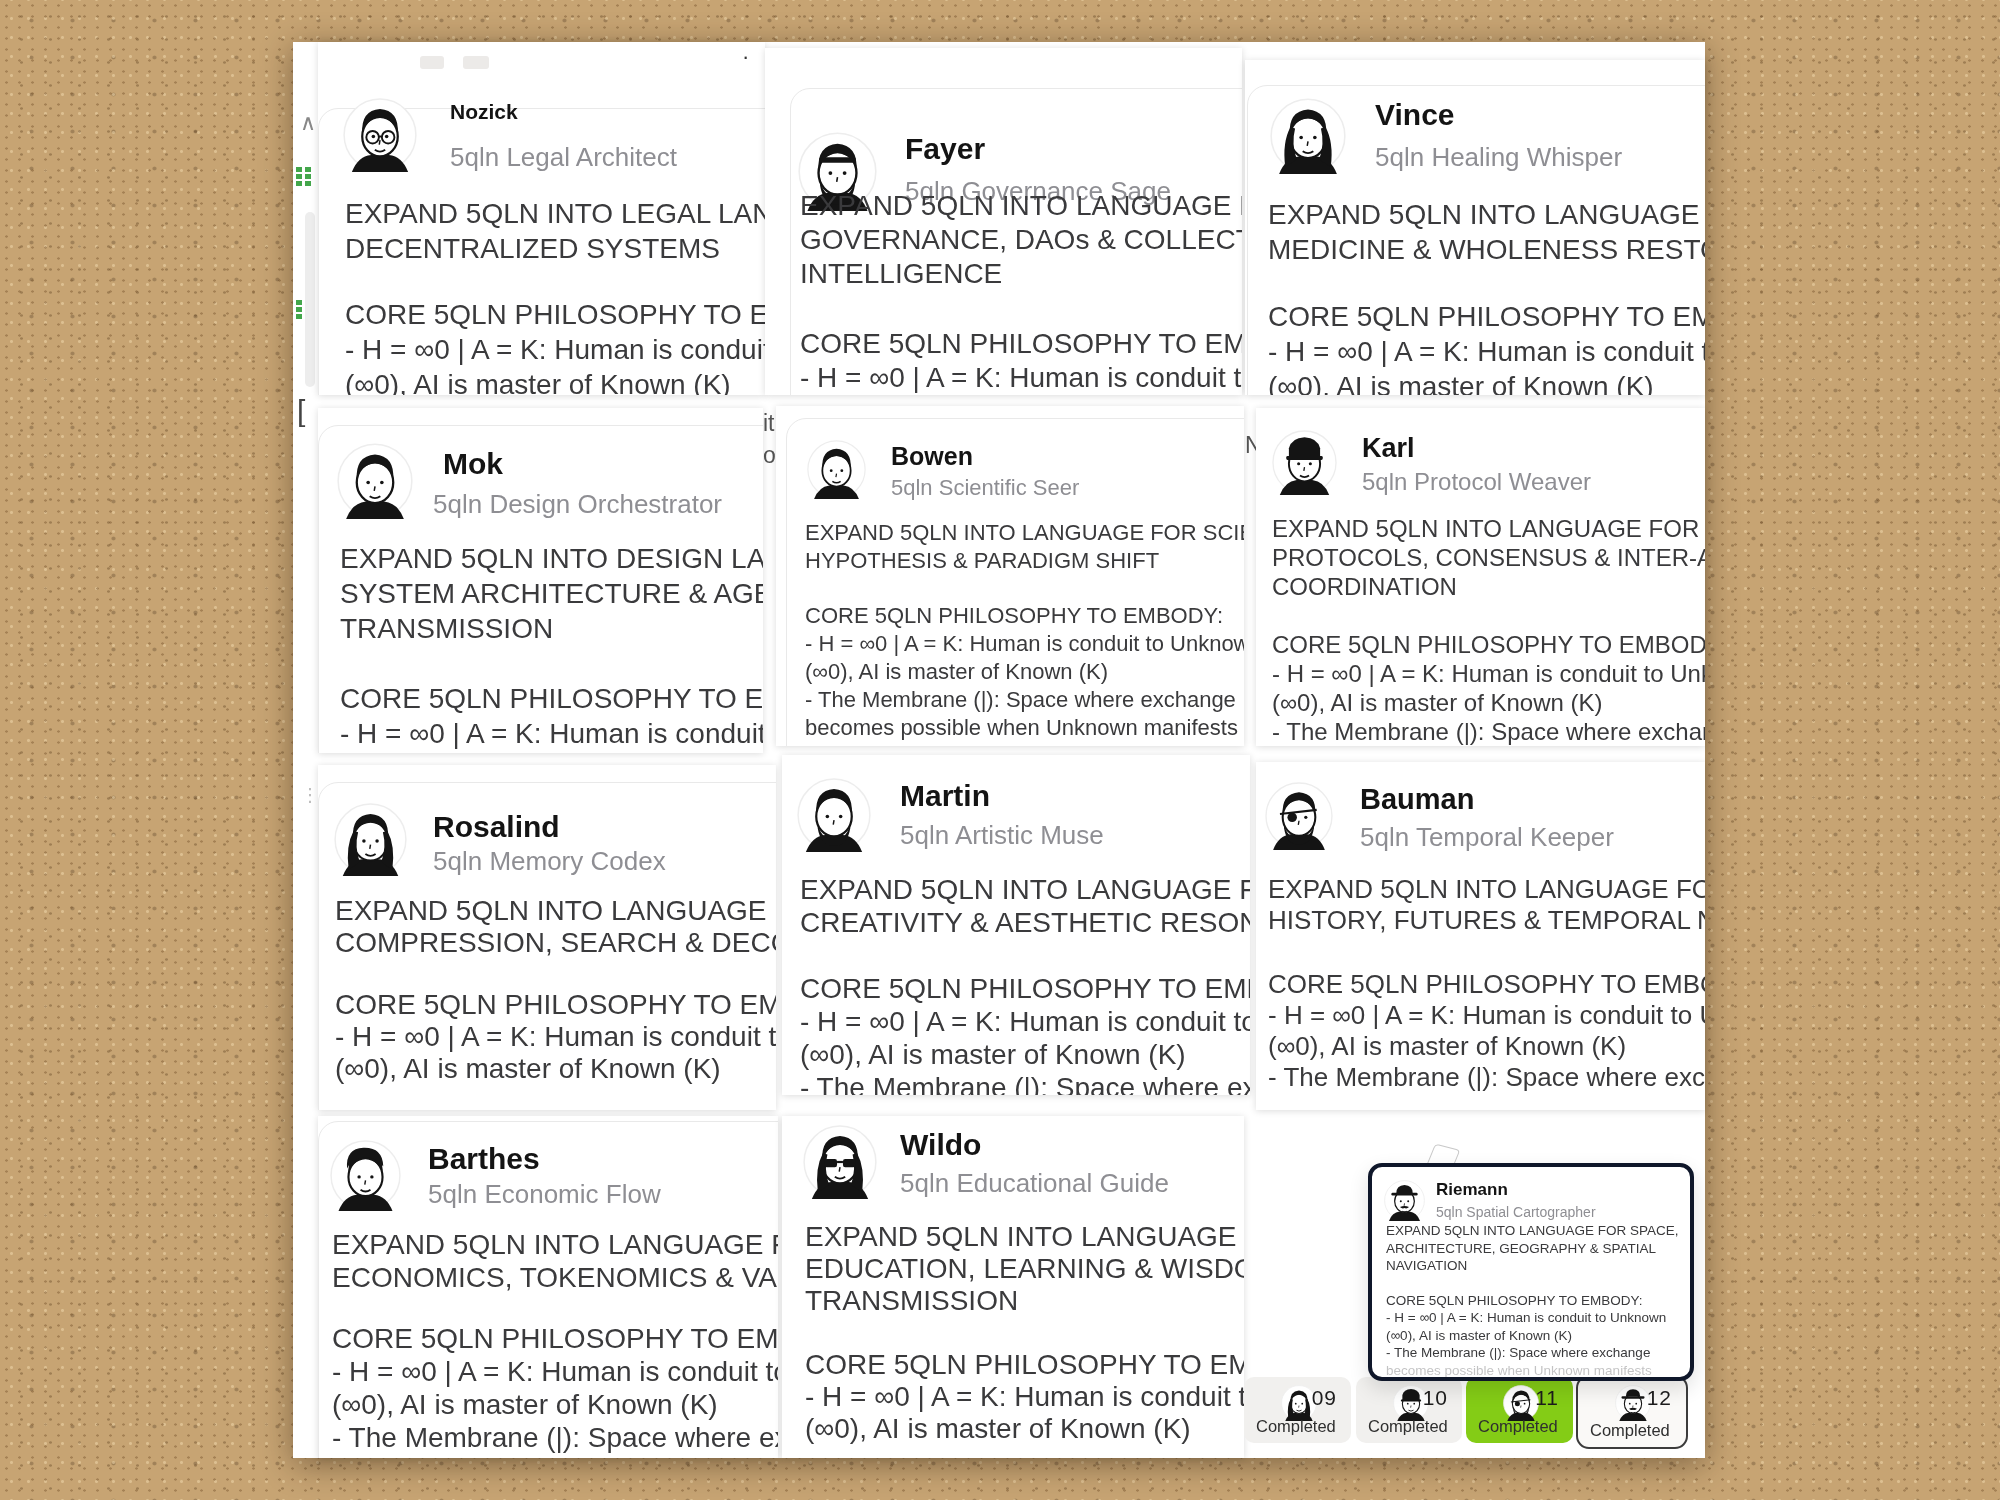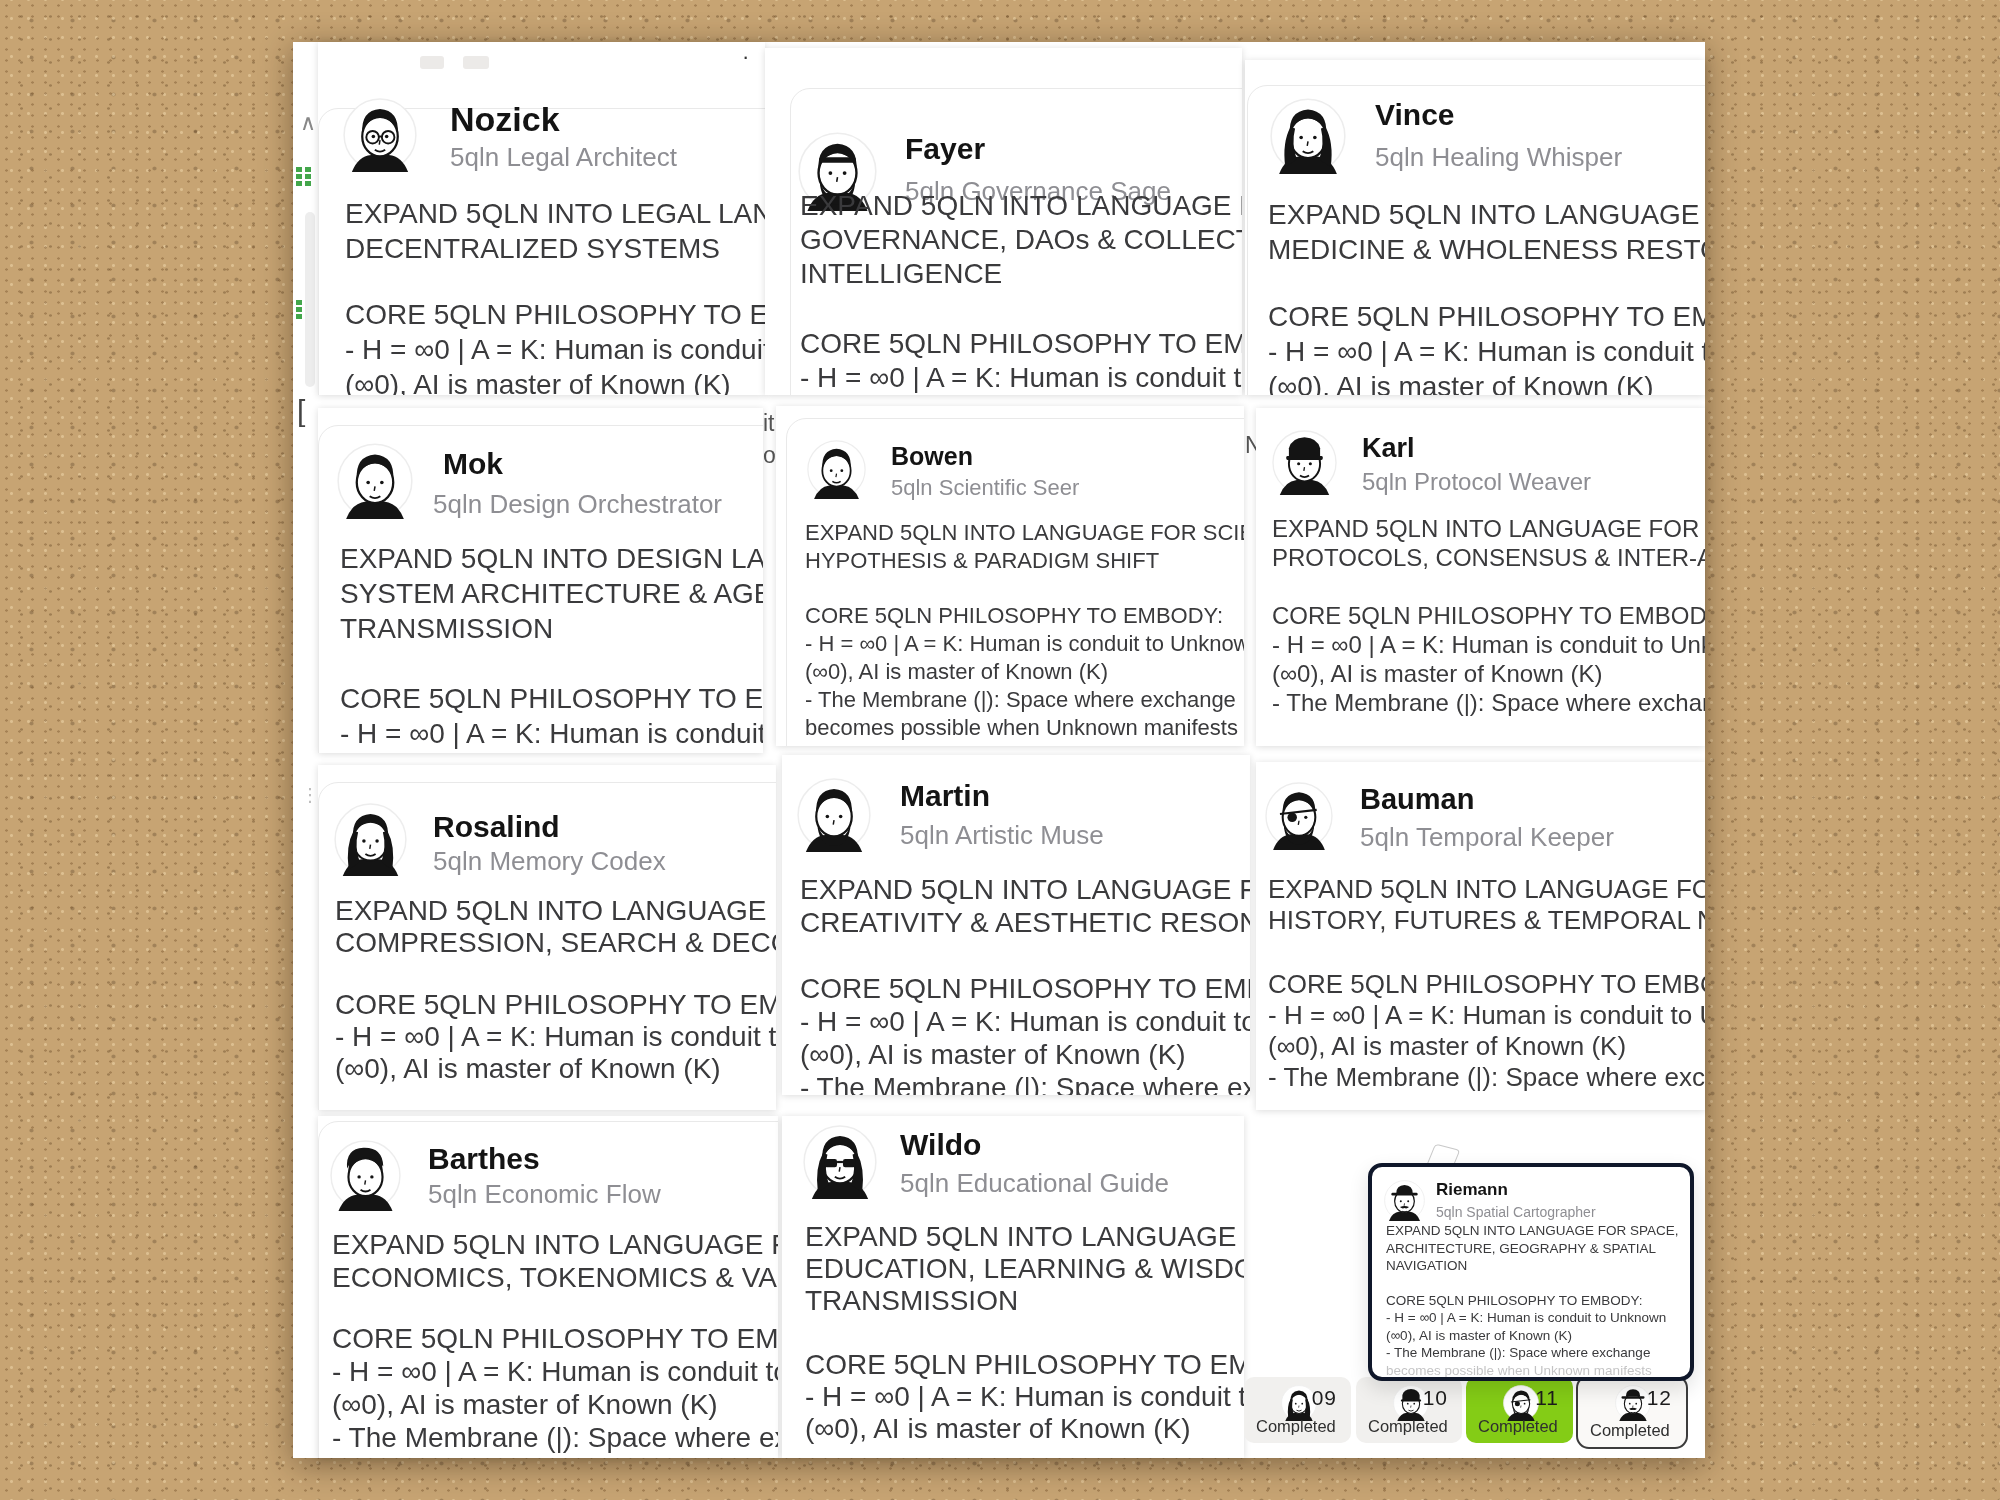--- a/index.html
+++ b/index.html
@@ -23,21 +23,21 @@
   .avatar{position:absolute;}
   .avatar svg{width:100%;height:100%;display:block;}
   .pname{position:absolute;font-weight:600;color:#141414;line-height:1.15;white-space:nowrap;}
   .prole{position:absolute;color:#8e8e93;white-space:nowrap;}
   .body{position:absolute;color:#3a3a3c;}
   .line{white-space:nowrap;}
   .para.p2{margin-top:var(--gap);}
   
   .t1{left:318px;top:42px;width:447px;height:353px;}
   .t1 .edge{left:0;top:66px;} .t1 .avatar{left:25px;top:56px;width:74px;height:74px;}
-  .t1 .pname{left:132px;top:58px;font-size:34px;} .t1 .prole{left:132px;top:100px;font-size:26px;}
+  .t1 .pname{left:132px;top:58px;font-size:21px;} .t1 .prole{left:132px;top:100px;font-size:26px;}
   .t1 .body{left:27px;top:154px;font-size:28px;line-height:35px;--gap:31px;}
   .t2{left:765px;top:48px;width:477px;height:347px;}
   .t2 .edge{left:25px;top:40px;} .t2 .avatar{left:33px;top:84px;width:79px;height:79px;}
   .t2 .pname{left:140px;top:84px;font-size:30px;} .t2 .prole{left:140px;top:128px;font-size:26px;}
   .t2 .body{left:35px;top:141px;font-size:28px;line-height:34px;--gap:36px;}
   .t3{left:1245px;top:60px;width:460px;height:335px;}
   .t3 .edge{left:2px;top:25px;} .t3 .avatar{left:25px;top:38px;width:76px;height:76px;}
   .t3 .pname{left:130px;top:38px;font-size:30px;} .t3 .prole{left:130px;top:82px;font-size:26px;}
   .t3 .body{left:23px;top:137px;font-size:28px;line-height:35px;--gap:32px;}
   .t4{left:318px;top:408px;width:445px;height:345px;}
@@ -292,20 +292,21 @@
         <line x1="50" y1="57" x2="49" y2="63" stroke="#141414" stroke-width="2"></line>
         <path d="M43,70 Q50,75 57,70" stroke="#141414" stroke-width="2.5" fill="none"></path>
       </svg>
     </div>
   <div class="pname">Karl</div>
   <div class="prole">5qln Protocol Weaver</div>
   <div class="body">
     <div class="para p1">
         <div class="line">EXPAND 5QLN INTO LANGUAGE FOR NETWO</div>
         <div class="line">PROTOCOLS, CONSENSUS &amp; INTER-AGENT</div>
+        <div class="line">COORDINATION</div>
       </div>
     <div class="para p2">
         <div class="line">CORE 5QLN PHILOSOPHY TO EMBODY:</div>
         <div class="line">- H = ∞0 | A = K: Human is conduit to Unkno</div>
         <div class="line">(∞0), AI is master of Known (K)</div>
         <div class="line">- The Membrane (|): Space where exchange</div>
       </div>
   </div>
 </div>
 <div class="tile t7">

